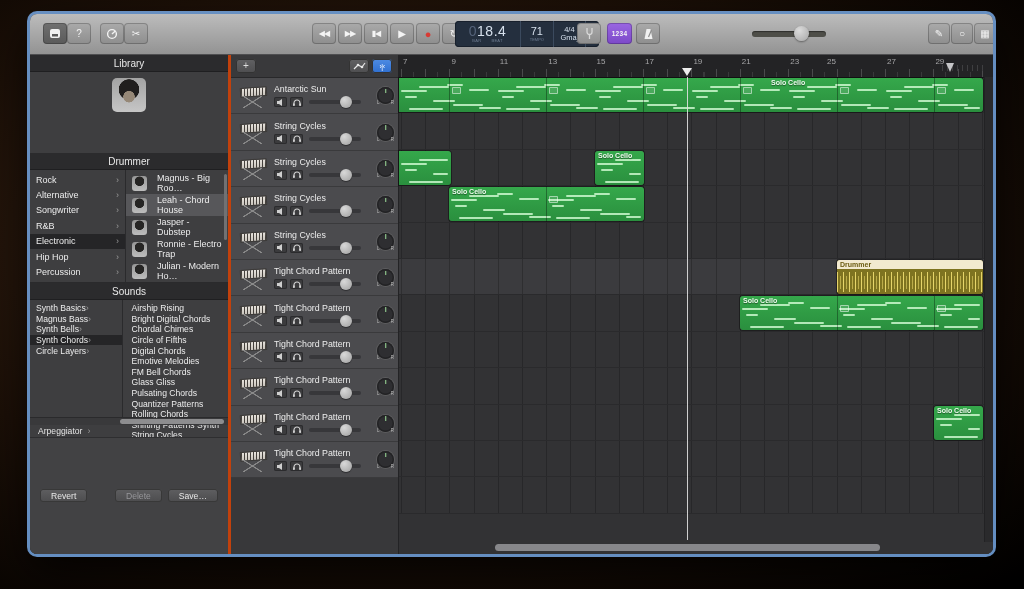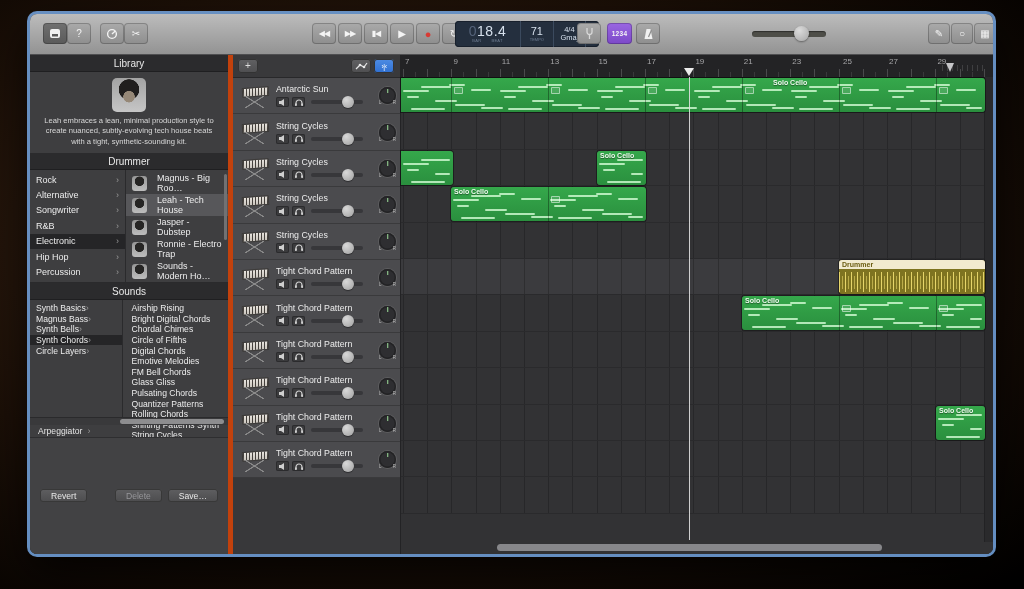--- a/index.html
+++ b/index.html
@@ -48,21 +48,21 @@
   .t71{font-size:11px;color:#d6e0ec;line-height:11px;}
   .tlab{font-size:4px;color:#6e7d92;}
   .keyrow{font-size:7.5px;color:#d6e0ec;line-height:8px;}
   
   .volslider{position:absolute;left:722px;top:17px;width:74px;height:6px;border-radius:3px;background:#4e4e48;box-shadow:inset 0 1px 1px rgba(0,0,0,.4);}
   .volthumb{position:absolute;left:66%;top:-5px;width:15px;height:15px;border-radius:50%;
     background:radial-gradient(circle at 35% 30%, #dcdcdc, #a6a6a6);box-shadow:0 1px 2px rgba(0,0,0,.4);transform:translateX(-7px);}
   
   .content{flex:1;display:flex;min-height:0;background:#333335;}
   
-  .sidebar{width:198px;flex:none;background:#3e3e40;border-right:5px solid #c2410c;display:flex;flex-direction:column;}
+  .sidebar{width:198px;flex:none;background:#3e3e40;border-right:3px solid #c2410c;display:flex;flex-direction:column;}
   .shead{height:16px;flex:none;background:#2b2b2d;color:#e8e8e8;font-size:10px;display:flex;align-items:center;justify-content:center;
     border-bottom:1px solid #1f1f21;}
   .blurb{height:81px;flex:none;text-align:center;padding-top:6px;box-sizing:border-box;}
   .avatar{width:34px;height:34px;margin:0 auto 4px;border-radius:5px;
     background:
       radial-gradient(circle at 50% 55%, #968877 0 5.5px, transparent 6px),
       radial-gradient(circle at 50% 34%, #211f1e 0 10px, transparent 10.5px),
       linear-gradient(#a3a3a3,#c6c6c6);}
   .desc{font-size:7.6px;color:#d8d8d8;line-height:1.35;padding:0 10px;}
   .listsplit{height:112px;flex:none;display:flex;border-bottom:1px solid #2a2a2c;}
@@ -262,21 +262,20 @@
         <span>▦</span>
       </div>
   </div>
 
   <div class="content">
 
     <div class="sidebar">
       <div class="shead">Library</div>
       <div class="blurb">
         <div class="avatar"></div>
-        <div class="desc">Leah embraces a lean, minimal production style to create nuanced, subtly-evolving tech house beats with a tight, synthetic-sounding kit.</div>
       </div>
       <div class="shead">Drummer</div>
       <div class="listsplit">
         <div class="gcol">
             <div class="srow">
               <span class="slabel">Rock</span>
               <span class="chev">›</span>
             </div>
             <div class="srow">
               <span class="slabel">Alternative</span>
@@ -304,33 +303,33 @@
             </div>
           </div>
         <div class="dcol">
           <div class="dscroll"></div>
         <div class="drow">
               <span class="davatar"></span>
               <span>Magnus - Big Roo…</span>
             </div>
             <div class="drow sel">
               <span class="davatar"></span>
-              <span>Leah - Tech House</span>
+              <span>Leah - Chord House</span>
             </div>
             <div class="drow">
               <span class="davatar"></span>
               <span>Jasper - Dubstep</span>
             </div>
             <div class="drow">
               <span class="davatar"></span>
               <span>Ronnie - Electro Trap</span>
             </div>
             <div class="drow">
               <span class="davatar"></span>
-              <span>Sounds - Modern Ho…</span>
+              <span>Julian - Modern Ho…</span>
             </div>
           </div>
       </div>
       <div class="shead">Sounds</div>
       <div class="soundsplit">
         <div class="ccol">
             <div class="crow">
               <span class="slabel">Synth Basics</span>
               <span class="chev">›</span>
             </div>
@@ -705,21 +704,21 @@
         <div class="zoomctl"></div>
       <span class="rnum" style="left: 4px;">7</span>
           <span class="rnum" style="left: 52.4px;">9</span>
           <span class="rnum" style="left: 100.8px;">11</span>
           <span class="rnum" style="left: 149.2px;">13</span>
           <span class="rnum" style="left: 197.6px;">15</span>
           <span class="rnum" style="left: 246px;">17</span>
           <span class="rnum" style="left: 294.4px;">19</span>
           <span class="rnum" style="left: 342.8px;">21</span>
           <span class="rnum" style="left: 391.2px;">23</span>
-          <span class="rnum" style="left: 442px;">25</span>
+          <span class="rnum" style="left: 428px;">25</span>
           <span class="rnum" style="left: 488px;">27</span>
           <span class="rnum" style="left: 536.4px;">29</span>
         </div>
       <div class="lanes">
           <div class="lane"></div>
           <div class="lane"></div>
           <div class="lane"></div>
           <div class="lane"></div>
           <div class="lane"></div>
           <div class="lane sel"></div>

